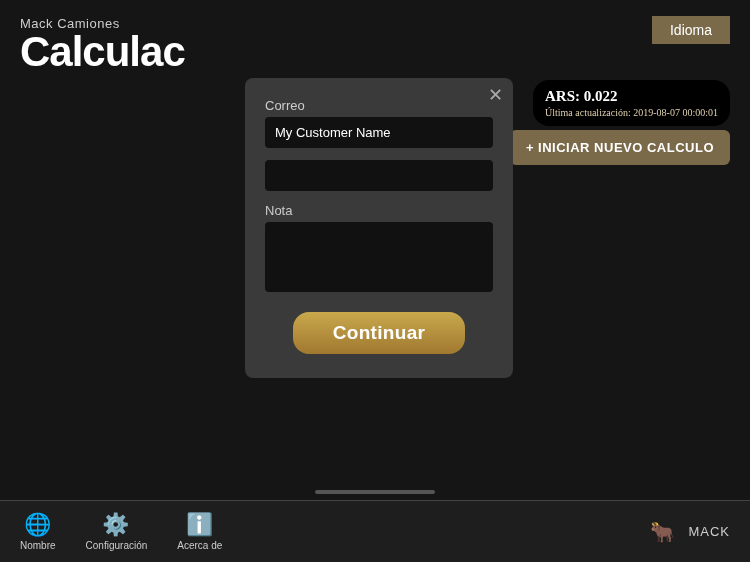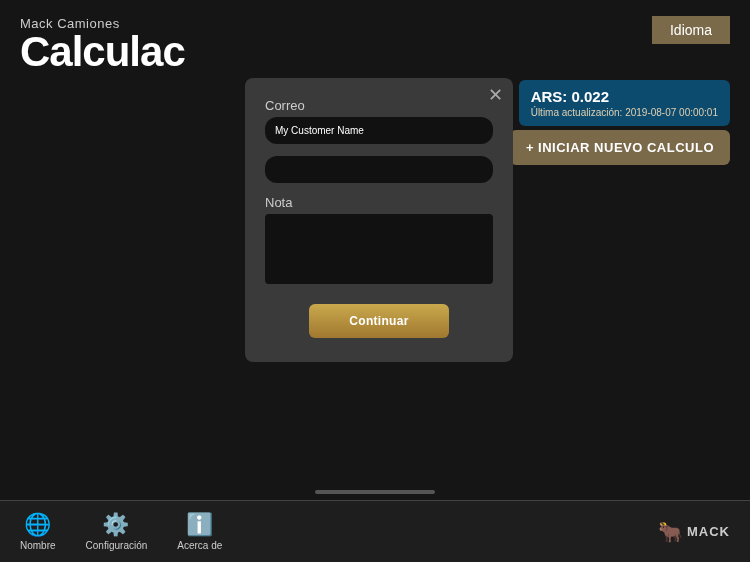--- a/index.html
+++ b/index.html
@@ -45,24 +45,25 @@
       padding: 6px 18px;
       font-size: 14px;
       cursor: pointer;
     }
 
     
     .right-panel {
       position: absolute;
       top: 80px;
       right: 20px;
-      background: #0c4a6e;
-      border-radius: 6px;
+      background: #000000;
+      border-radius: 16px;
       padding: 8px 12px;
       min-width: 190px;
+      font-family: Liberation Serif, serif;
     }
 
     .ars-rate {
       color: #fff;
       font-size: 15px;
       font-weight: 600;
     }
 
     .last-update {
       color: #e0d0b0;
@@ -130,24 +131,24 @@
       color: #ccc;
       font-size: 13px;
       margin-bottom: 4px;
       display: block;
     }
 
     .form-input {
       width: 100%;
       background: #111;
       border: none;
-      border-radius: 12px;
+      border-radius: 4px;
       padding: 8px 10px;
       color: #fff;
-      font-size: 10px;
+      font-size: 13px;
       margin-bottom: 12px;
       outline: none;
     }
 
     .form-input::placeholder {
       color: #666;
     }
 
     .form-textarea {
       width: 100%;
@@ -162,23 +163,23 @@
       outline: none;
       margin-bottom: 16px;
     }
 
     .continuar-btn {
       display: block;
       margin: 0 auto;
       background: linear-gradient(to bottom, #c9a84c, #a07830);
       color: #fff;
       border: none;
-      border-radius: 6px;
+      border-radius: 16px;
       padding: 10px 40px;
-      font-size: 12px;
+      font-size: 19px;
       font-weight: 600;
       cursor: pointer;
       letter-spacing: 0.3px;
     }
 
     
     .footer {
       position: absolute;
       bottom: 0;
       left: 0;
@@ -219,23 +220,24 @@
       margin-left: auto;
       color: #ccc;
       font-size: 12px;
       display: flex;
       align-items: center;
       gap: 4px;
     }
 
     .mack-logo-text {
       font-size: 13px;
-      font-weight: 700;
+      font-weight: 400;
       color: #ccc;
       letter-spacing: 1px;
+      margin-left: 9px;
     }
 
     .mack-bulldog {
       font-size: 20px;
     }
 
     .scrollbar-hint {
       position: absolute;
       bottom: 68px;
       left: 50%;

